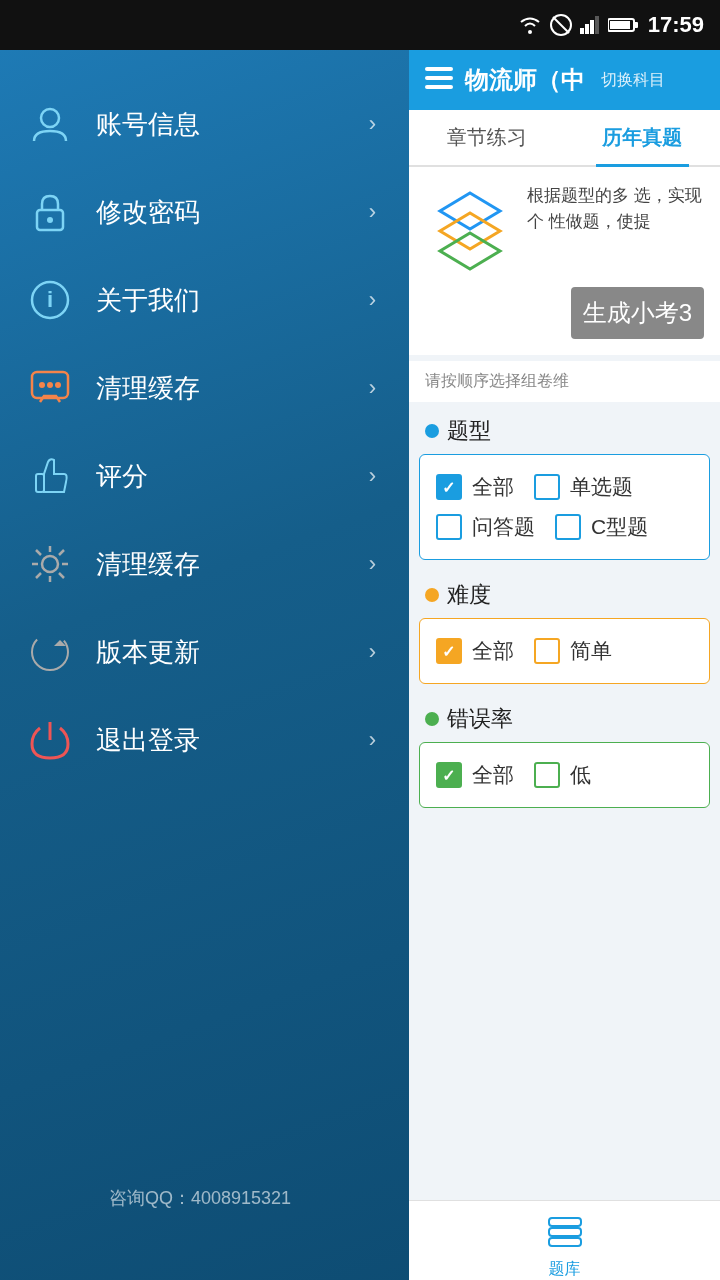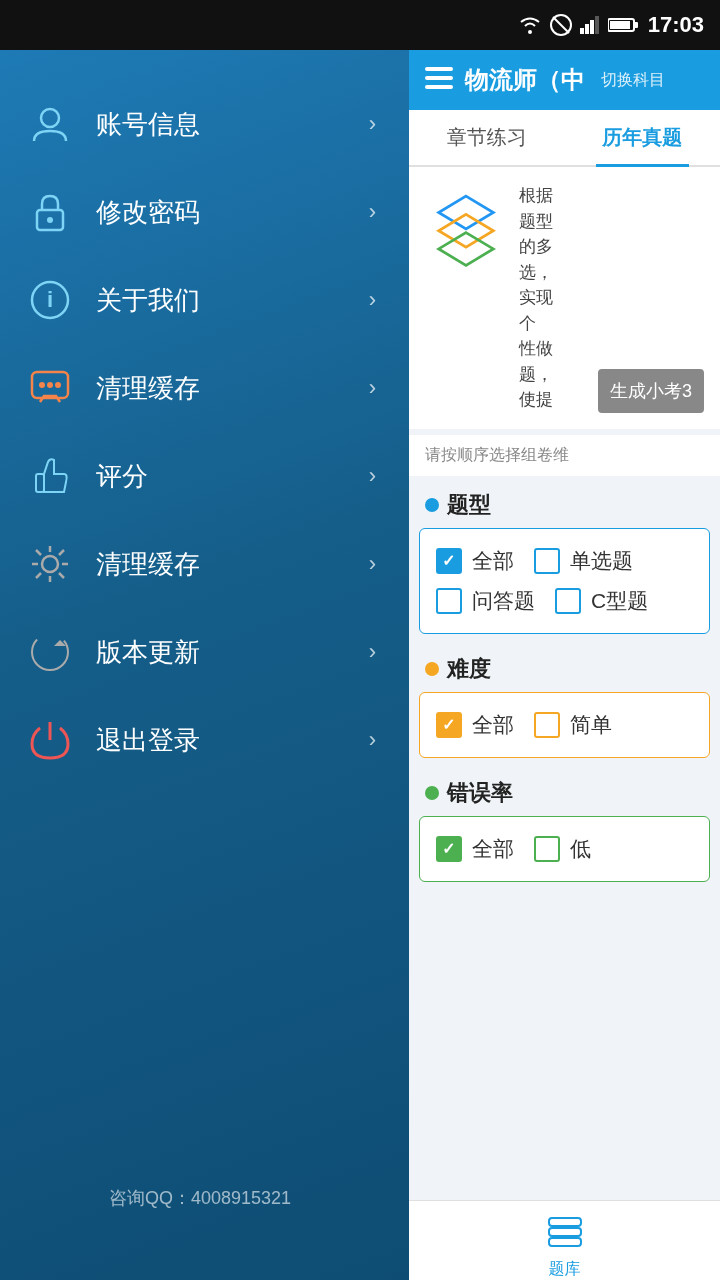--- a/index.html
+++ b/index.html
@@ -168,21 +168,21 @@
     }
     .banner-text {
       font-size: 17px;
       color: #444;
       line-height: 1.5;
       flex: 1;
     }
     .banner-btn {
       background: #888;
       color: white;
-      font-size: 18px;
+      font-size: 24px;
       padding: 10px 12px;
       border-radius: 4px;
       white-space: nowrap;
       flex-shrink: 0;
       align-self: flex-end;
       margin-top: 8px;
     }
 
     .hint-text {
       background: white;
@@ -206,21 +206,21 @@
       background: #1a9de0;
     }
     .section-dot.orange {
       background: #f5a623;
     }
     .section-dot.green {
       background: #4caf50;
     }
     .section-title {
       font-size: 22px;
-      font-weight: bold;
+      font-weight: normal;
       color: #222;
     }
 
     .checkbox-group {
       background: white;
       border: 1.5px solid #1a9de0;
       border-radius: 6px;
       margin: 0 10px 10px;
       padding: 12px 16px;
     }
@@ -339,21 +339,21 @@
       <rect x="10" y="4" width="4" height="14" fill="white"></rect>
       <rect x="15" y="0" width="4" height="18" fill="rgba(255,255,255,0.3)"></rect>
     </svg>
 
     <svg width="30" height="16" viewBox="0 0 30 16">
       <rect x="0" y="2" width="26" height="12" rx="2" stroke="white" stroke-width="2" fill="none"></rect>
       <rect x="26" y="5" width="4" height="6" rx="1" fill="white"></rect>
       <rect x="2" y="4" width="20" height="8" fill="white"></rect>
     </svg>
   </div>
-  <div class="status-time">17:03</div>
+  <div class="status-time">17:59</div>
 </div>
 
 <div class="bg-layer"></div>
 
 <div class="sidebar">
 
   <div class="menu-item">
     <div class="menu-item-icon">
       <svg width="42" height="42" viewBox="0 0 42 42">
         <circle cx="21" cy="15" r="9" stroke="#7dd4f5" stroke-width="2.5" fill="none"></circle>
@@ -475,21 +475,21 @@
 
     <div class="banner-area">
       <svg class="layers-svg" viewBox="0 0 90 90">
 
         <polygon points="45,10 75,28 45,46 15,28" fill="none" stroke="#2196f3" stroke-width="3"></polygon>
 
         <polygon points="45,30 75,48 45,66 15,48" fill="none" stroke="#f5a623" stroke-width="3"></polygon>
 
         <polygon points="45,50 75,68 45,86 15,68" fill="none" stroke="#4caf50" stroke-width="3"></polygon>
       </svg>
-      <div style="flex:1; display:flex; flex-direction:row;gap:45px;">
+      <div style="flex:1; display:flex; flex-direction:column;gap:45px;">
         <div class="banner-text">根据题型的多
 选，实现个
 性做题，使提</div>
         <div class="banner-btn" style="display:inline-block; margin-top:8px;">生成小考3</div>
       </div>
     </div>
 
     <div class="hint-text">请按顺序选择组卷维</div>
 
     <div class="section-header">

